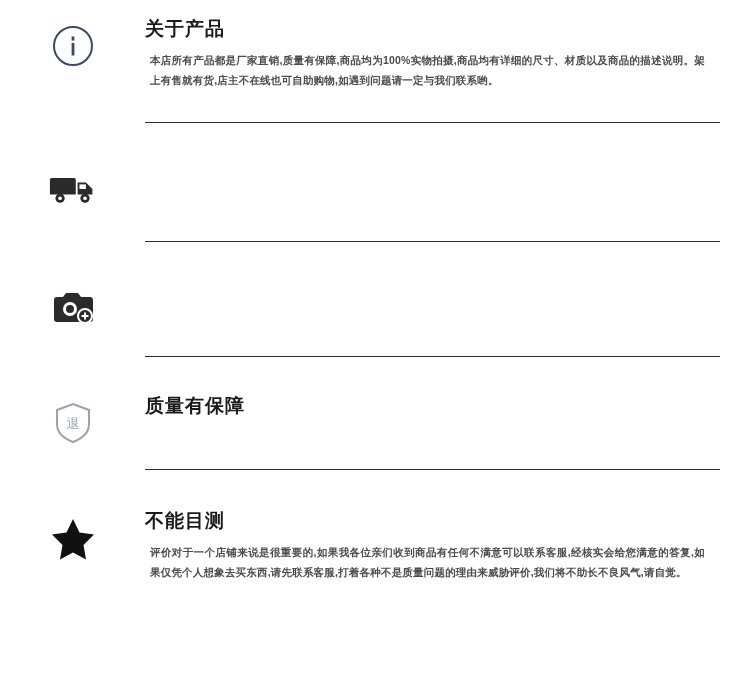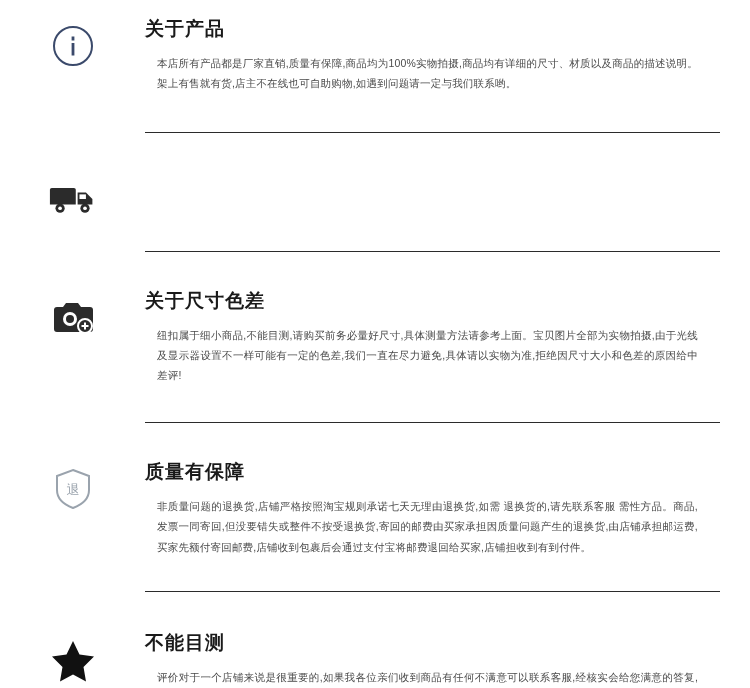--- a/index.html
+++ b/index.html
@@ -52,21 +52,22 @@
     letter-spacing: 1px;
     margin: 0 0 9px 0;
     line-height: 1.2;
   }
   .sec-body {
     font-size: 10.5px;
     line-height: 1.95;
     color: #4a4a4a;
     letter-spacing: 0.2px;
     text-align: justify;
-    margin: 12px;
+    margin: 5px;
+    font-weight: bold;
   }
   .divider {
     height: 1px;
     background: #2b2b2b;
     margin: 0 30px 0 145px;
   }
 
   
   #sec-0 { padding-top: 18px; }
   #div-0 { margin-top: 26px; }
@@ -125,50 +126,45 @@
         <svg width="46" height="40" viewBox="0 0 46 40">
           <path d="M4 9 h9 l3 -4 h12 l3 4 h9 a3 3 0 0 1 3 3 v19 a3 3 0 0 1 -3 3 h-33 a3 3 0 0 1 -3 -3 v-19 a3 3 0 0 1 3 -3 z" fill="#2b2b2b"></path>
           <circle cx="20" cy="21" r="7" fill="#ffffff"></circle>
           <circle cx="20" cy="21" r="4" fill="#2b2b2b"></circle>
           <circle cx="35" cy="28" r="7" fill="#2b2b2b" stroke="#ffffff" stroke-width="2"></circle>
           <rect x="34" y="24.5" width="2" height="7" fill="#ffffff"></rect>
           <rect x="31.5" y="27" width="7" height="2" fill="#ffffff"></rect>
         </svg>
       </div>
     </div>
-    <div class="text-cell">
-      <div class="sec-title">关于尺寸色差</div>
-      <div class="sec-body">纽扣属于细小商品,不能目测,请购买前务必量好尺寸,具体测量方法请参考上面。宝贝图片全部为实物拍摄,由于光线及显示器设置不一样可能有一定的色差,我们一直在尽力避免,具体请以实物为准,拒绝因尺寸大小和色差的原因给中差评!</div>
-    </div>
   </div>
   <div class="divider" id="div-2"></div>
 
   <div class="section" id="sec-3">
     <div class="icon-cell">
       <div class="icon-box">
         <svg width="40" height="46" viewBox="0 0 40 46">
           <path d="M20 4 L36 10 v14 c0 10 -8 15 -16 18 c-8 -3 -16 -8 -16 -18 v-14 z" fill="none" stroke="#9aa3ad" stroke-width="2"></path>
           <text x="20" y="28" font-family="'Liberation Sans', sans-serif" font-size="13" fill="#9aa3ad" text-anchor="middle">退</text>
         </svg>
       </div>
     </div>
     <div class="text-cell">
       <div class="sec-title">质量有保障</div>
-      <div class="sec-body">非质量问题的退换货,店铺严格按照淘宝规则承诺七天无理由退换货,如需 退换货的,请先联系客服 需性方品。商品,发票一同寄回,但没要错失或整件不按受退换货,寄回的邮费由买家承担因质量问题产生的退换货,由店铺承担邮运费,买家先额付寄回邮费,店铺收到包裹后会通过支付宝将邮费退回给买家,店铺担收到有到付件。</div>
     </div>
   </div>
   <div class="divider" id="div-3"></div>
 
   <div class="section" id="sec-4">
     <div class="icon-cell">
       <div class="icon-box">
         <svg width="46" height="44" viewBox="0 0 46 44">
           <path d="M23 3 L29.5 16.5 L44 18.5 L33.5 29 L36 43.5 L23 36.5 L10 43.5 L12.5 29 L2 18.5 L16.5 16.5 Z" fill="#111111"></path>
         </svg>
       </div>
     </div>
     <div class="text-cell">
       <div class="sec-title">不能目测</div>
-      <div class="sec-body">评价对于一个店铺来说是很重要的,如果我各位亲们收到商品有任何不满意可以联系客服,经核实会给您满意的答复,如果仅凭个人想象去买东西,收到了觉得不好,打着各种不是质量问题的理由来威胁评价,非质量问题的退换货,请自觉。</div>
+      <div class="sec-body">评价对于一个店铺来说是很重要的,如果我各位亲们收到商品有任何不满意可以联系客服,经核实会给您满意的答复,如果仅凭个人想象去买东西,请先联系客服,打着各种不是质量问题的理由来威胁评价,我们将不助长不良风气,请自觉。</div>
     </div>
   </div>
 
 </div>
 
 </body></html>

